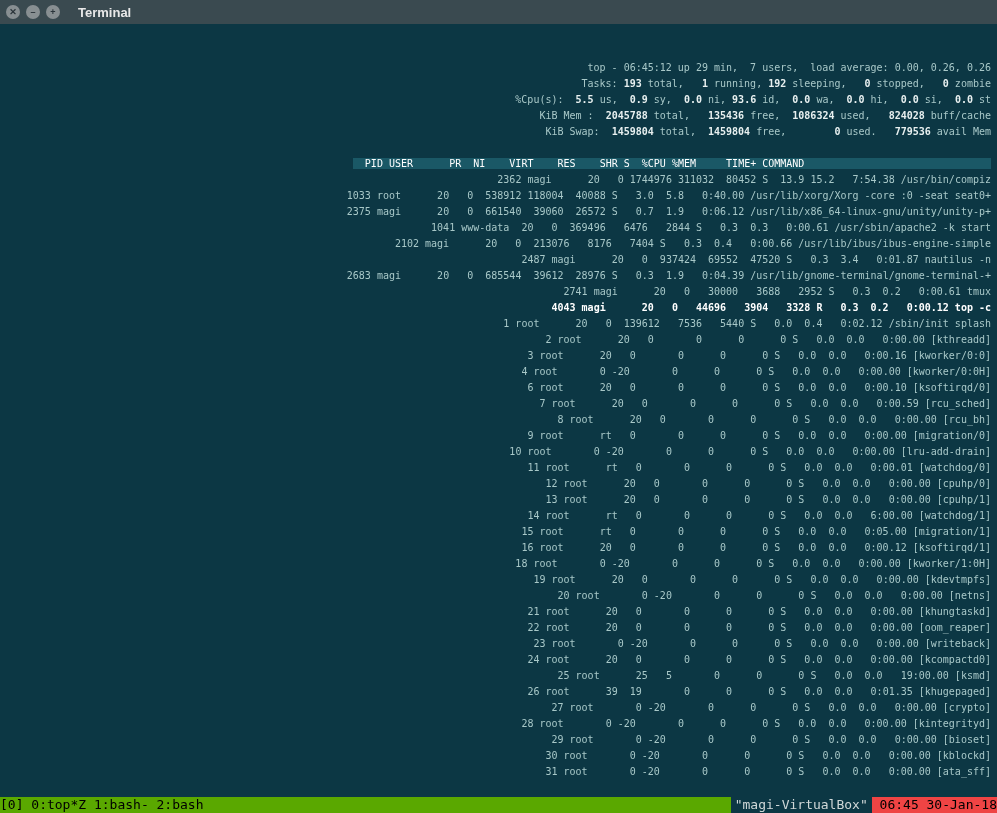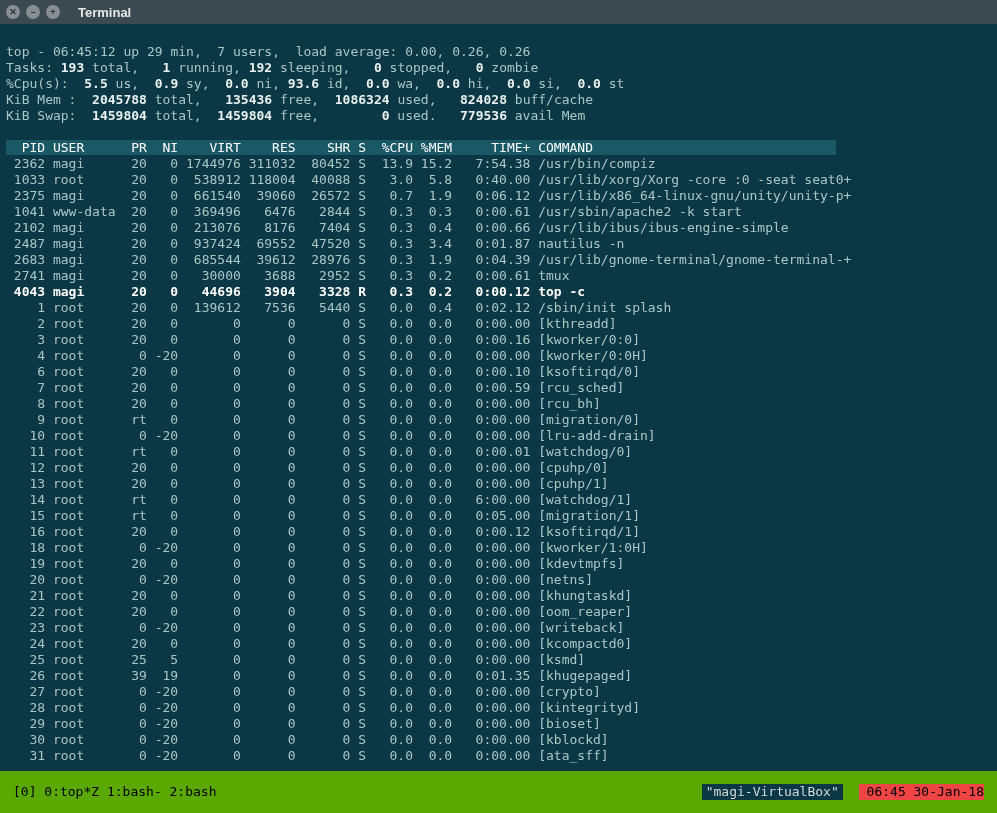--- a/index.html
+++ b/index.html
@@ -1,25 +1,25 @@
 <!DOCTYPE html>
 <html><head>
 <meta charset="utf-8">
 <style>
   html,body{margin:0;padding:0;background:#223;}
   body{font-family:"DejaVu Sans Mono","Consolas","Menlo",monospace;font-size:13px;color:#d0d8d8;}
   .window{width:997px;height:813px;background:#0c3744;display:flex;flex-direction:column;box-sizing:border-box;}
   .titlebar{height:24px;background:#3a4a50;display:flex;align-items:center;padding:0 6px;color:#e8e8e8;font-family:sans-serif;font-size:13px;font-weight:bold;}
   .tb-btn{width:14px;height:14px;border-radius:50%;background:#888f92;margin-right:6px;display:flex;align-items:center;justify-content:center;font-size:9px;color:#2a343a;}
   .titlebar .title{margin-left:12px;}
-  .term{flex:1;padding:4px 6px 0 6px;white-space:pre;line-height:16px;font-size:13px;color:#a8c8c8;overflow:hidden;letter-spacing:0px;}
+  .term{flex:1;padding:20px 6px 0 6px;white-space:pre;line-height:16px;font-size:10px;color:#a8c8c8;overflow:hidden;letter-spacing:0px;text-align:right;}
   .bold{font-weight:bold;color:#e8f0f0;}
   .hdr-row{background:#1a5866;color:#ffffff;}
   .hl{font-weight:bold;color:#ffffff;}
-  .status{background:#5aa800;color:#000;height:16px;line-height:16px;padding:13px;white-space:pre;display:flex;gap:16px;}
+  .status{background:#5aa800;color:#000;height:16px;line-height:16px;padding:0;white-space:pre;display:flex;}
   .status .right{margin-left:auto;background:#0c3744;color:#d0d8d8;padding:0 4px;}
   .status .right2{color:#000;background:#ef4444;}
   .row{white-space:pre;}
 </style>
 </head>
 <body>
 <div class="window">
   <div class="titlebar">
     <div class="tb-btn">✕</div>
     <div class="tb-btn">–</div>
@@ -58,21 +58,21 @@
 <span class="row">   14 root      rt   0       0      0      0 S   0.0  0.0   6:00.00 [watchdog/1]</span>
 <span class="row">   15 root      rt   0       0      0      0 S   0.0  0.0   0:05.00 [migration/1]</span>
 <span class="row">   16 root      20   0       0      0      0 S   0.0  0.0   0:00.12 [ksoftirqd/1]</span>
 <span class="row">   18 root       0 -20       0      0      0 S   0.0  0.0   0:00.00 [kworker/1:0H]</span>
 <span class="row">   19 root      20   0       0      0      0 S   0.0  0.0   0:00.00 [kdevtmpfs]</span>
 <span class="row">   20 root       0 -20       0      0      0 S   0.0  0.0   0:00.00 [netns]</span>
 <span class="row">   21 root      20   0       0      0      0 S   0.0  0.0   0:00.00 [khungtaskd]</span>
 <span class="row">   22 root      20   0       0      0      0 S   0.0  0.0   0:00.00 [oom_reaper]</span>
 <span class="row">   23 root       0 -20       0      0      0 S   0.0  0.0   0:00.00 [writeback]</span>
 <span class="row">   24 root      20   0       0      0      0 S   0.0  0.0   0:00.00 [kcompactd0]</span>
-<span class="row">   25 root      25   5       0      0      0 S   0.0  0.0   0:00.00 [ksmd]</span>
+<span class="row">   25 root      25   5       0      0      0 S   0.0  0.0   19:00.00 [ksmd]</span>
 <span class="row">   26 root      39  19       0      0      0 S   0.0  0.0   0:01.35 [khugepaged]</span>
 <span class="row">   27 root       0 -20       0      0      0 S   0.0  0.0   0:00.00 [crypto]</span>
 <span class="row">   28 root       0 -20       0      0      0 S   0.0  0.0   0:00.00 [kintegrityd]</span>
 <span class="row">   29 root       0 -20       0      0      0 S   0.0  0.0   0:00.00 [bioset]</span>
 <span class="row">   30 root       0 -20       0      0      0 S   0.0  0.0   0:00.00 [kblockd]</span>
 <span class="row">   31 root       0 -20       0      0      0 S   0.0  0.0   0:00.00 [ata_sff]</span>
 </div></div>
   <div class="status"><span>[0] 0:top*Z 1:bash- 2:bash</span><span class="right"><span>"magi-VirtualBox"</span></span><span class="right2"> <span>06:45</span> <span>30-Jan-18</span></span></div>
 </div>
 

